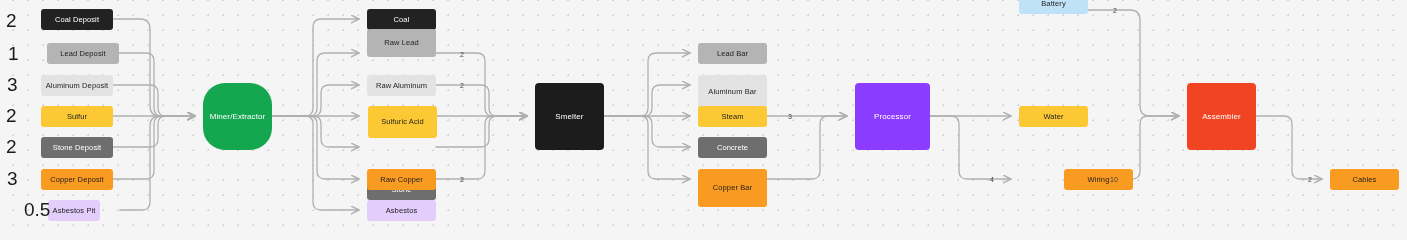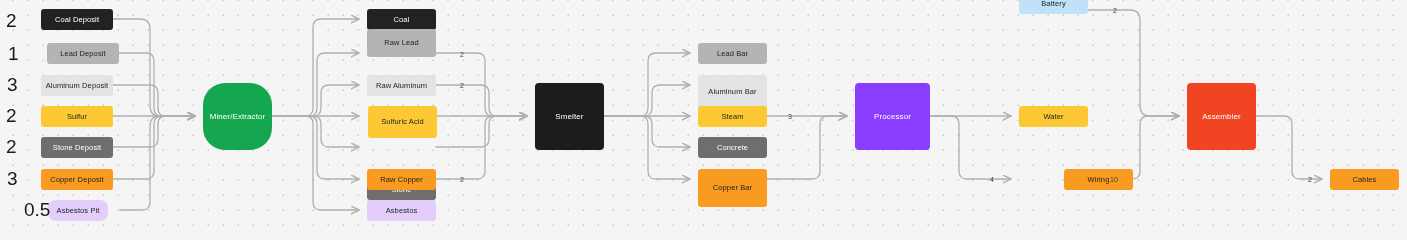--- a/index.html
+++ b/index.html
@@ -118,21 +118,21 @@
       </div>
       <div class="node" style="left: 41px; top: 106px; width: 72px; height: 21px; background: rgb(252, 201, 52); color: rgb(31, 31, 31);">
         <span>Sulfur</span>
       </div>
       <div class="node" style="left: 41px; top: 137px; width: 72px; height: 21px; background: rgb(110, 110, 110); color: rgb(255, 255, 255);">
         <span>Stone Deposit</span>
       </div>
       <div class="node" style="left: 41px; top: 169px; width: 72px; height: 21px; background: rgb(249, 155, 33); color: rgb(31, 31, 31);">
         <span>Copper Deposit</span>
       </div>
-      <div class="node" style="left: 48px; top: 200px; width: 60px; height: 21px; background: rgb(226, 205, 251); color: rgb(31, 31, 31); border-radius: 8px;">
+      <div class="node" style="left: 48px; top: 200px; width: 52px; height: 21px; background: rgb(226, 205, 251); color: rgb(31, 31, 31);">
         <span>Asbestos Pit</span>
       </div>
       <div class="node proc" style="left: 203px; top: 83px; width: 69px; height: 67px; background: rgb(20, 167, 79); color: rgb(255, 255, 255); border-radius: 22px;">
         <span>Miner/Extractor</span>
       </div>
       <div class="node" style="left: 367px; top: 9px; width: 69px; height: 21px; background: rgb(34, 34, 34); color: rgb(255, 255, 255);">
         <span>Coal</span>
       </div>
       <div class="node" style="left: 367px; top: 29px; width: 69px; height: 28px; background: rgb(180, 180, 180); color: rgb(31, 31, 31);">
         <span>Raw Lead</span>

